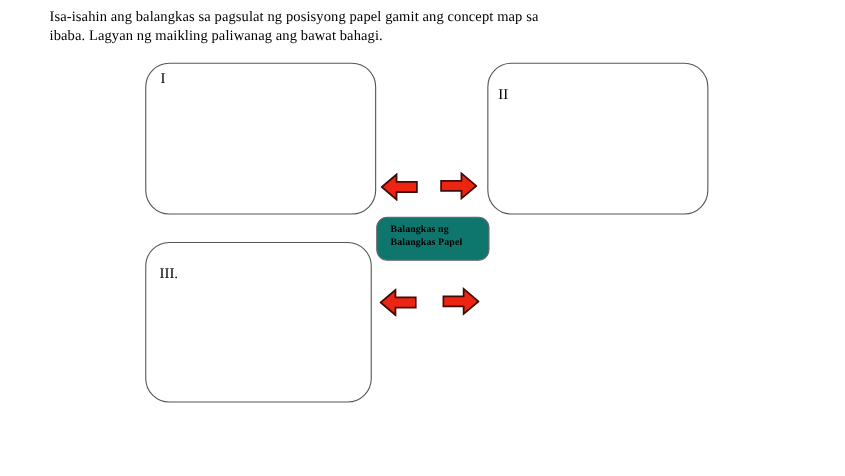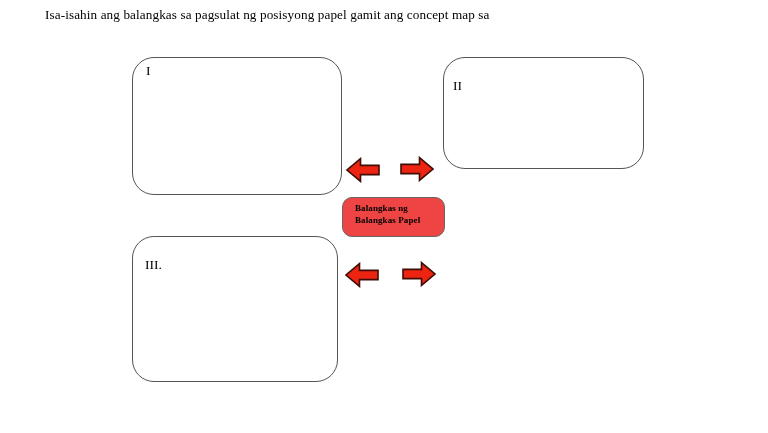--- a/index.html
+++ b/index.html
@@ -15,29 +15,29 @@
     font-size:13.2px;line-height:16.5px;letter-spacing:0.1px;
   }
   .box{
     position:absolute;background:#ffffff;box-sizing:border-box;
     border:1.4px solid var(--box-border,#555555);
     border-radius:22px;
   }
   .box-label{position:absolute;font-size:13.5px;}
   .box-i{left:132px;top:57px;width:210px;height:138px;}
   .box-i .box-label{left:13px;top:5px;}
-  .box-ii{left:443px;top:57px;width:201px;height:112px;}
+  .box-ii{left:443px;top:57px;width:201px;height:138px;}
   .box-ii .box-label{left:9px;top:20px;}
-  .box-iii{left:132px;top:236px;width:206px;height:146px;}
+  .box-iii{left:132px;top:220px;width:206px;height:146px;}
   .box-iii .box-label{left:12px;top:20px;}
   .box-iv{left:444px;top:237px;width:200px;height:146px;}
   .box-iv .box-label{left:8px;top:20px;}
   .center-box{
     position:absolute;left:342px;top:197px;width:103px;height:40px;
-    box-sizing:border-box;background:#ef4444;
+    box-sizing:border-box;background:#0f766e;
     border:1.4px solid var(--center-box-border,#666666);
     border-radius:10px;
     padding:4px 4px 0 12px;
     font-weight:bold;font-size:9px;line-height:12.3px;letter-spacing:0.1px;
   }
   .arrow{position:absolute;width:34px;height:26px;}
   .arrow svg{display:block;width:100%;height:100%;}
   .arrow path{
     fill:var(--arrow-fill,#ee2413);
     stroke:var(--arrow-stroke,#3f0d06);
@@ -48,20 +48,21 @@
   .arrow-bottom-left{left:345px;top:262px;}
   .arrow-bottom-right{left:402px;top:261px;}
 </style>
 </head>
 <body>
 
 <div class="page">
 
   <div class="instructions">
     <div>Isa-isahin ang balangkas sa pagsulat ng posisyong papel gamit ang concept map sa</div>
+    <div>ibaba. Lagyan ng maikling paliwanag ang bawat bahagi.</div>
   </div>
 
   <div class="box box-i">
     <span class="box-label">I</span>
   </div>
 
   <div class="box box-ii">
     <span class="box-label">II</span>
   </div>
 

